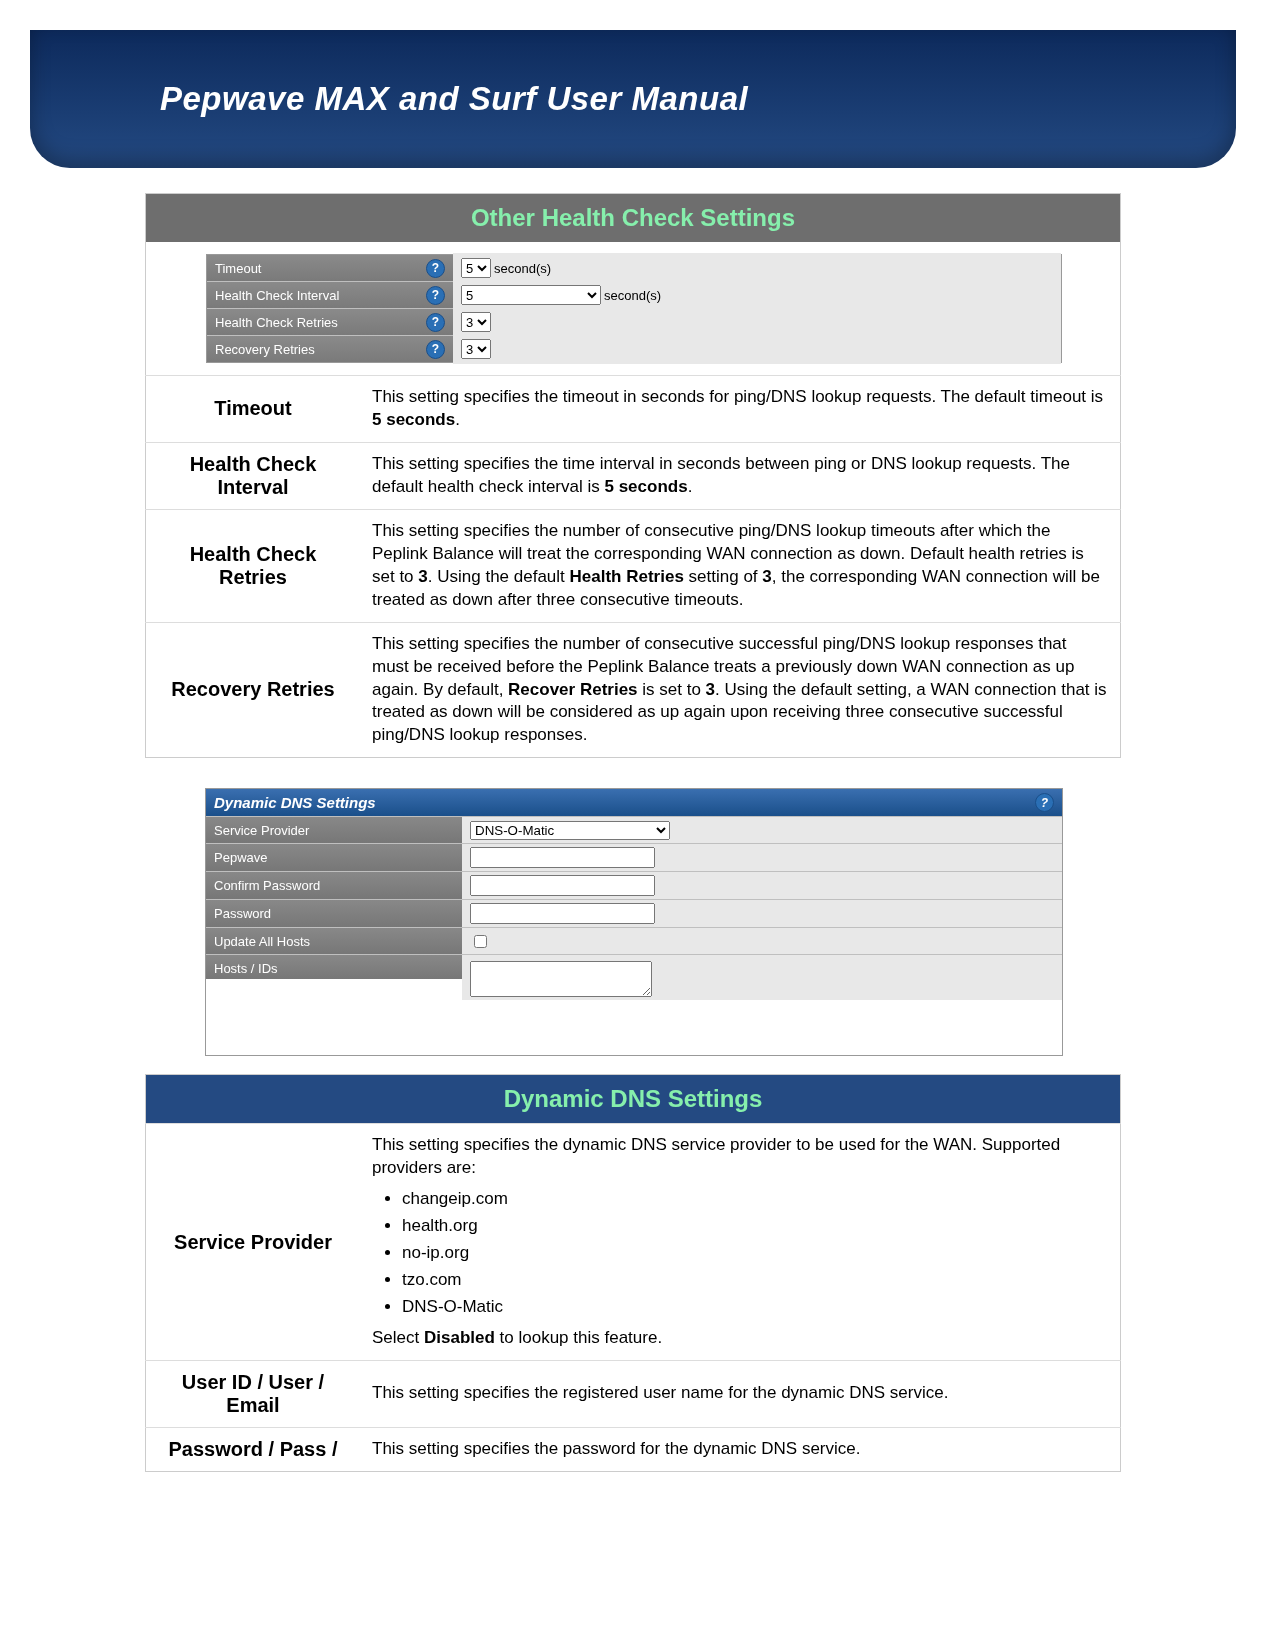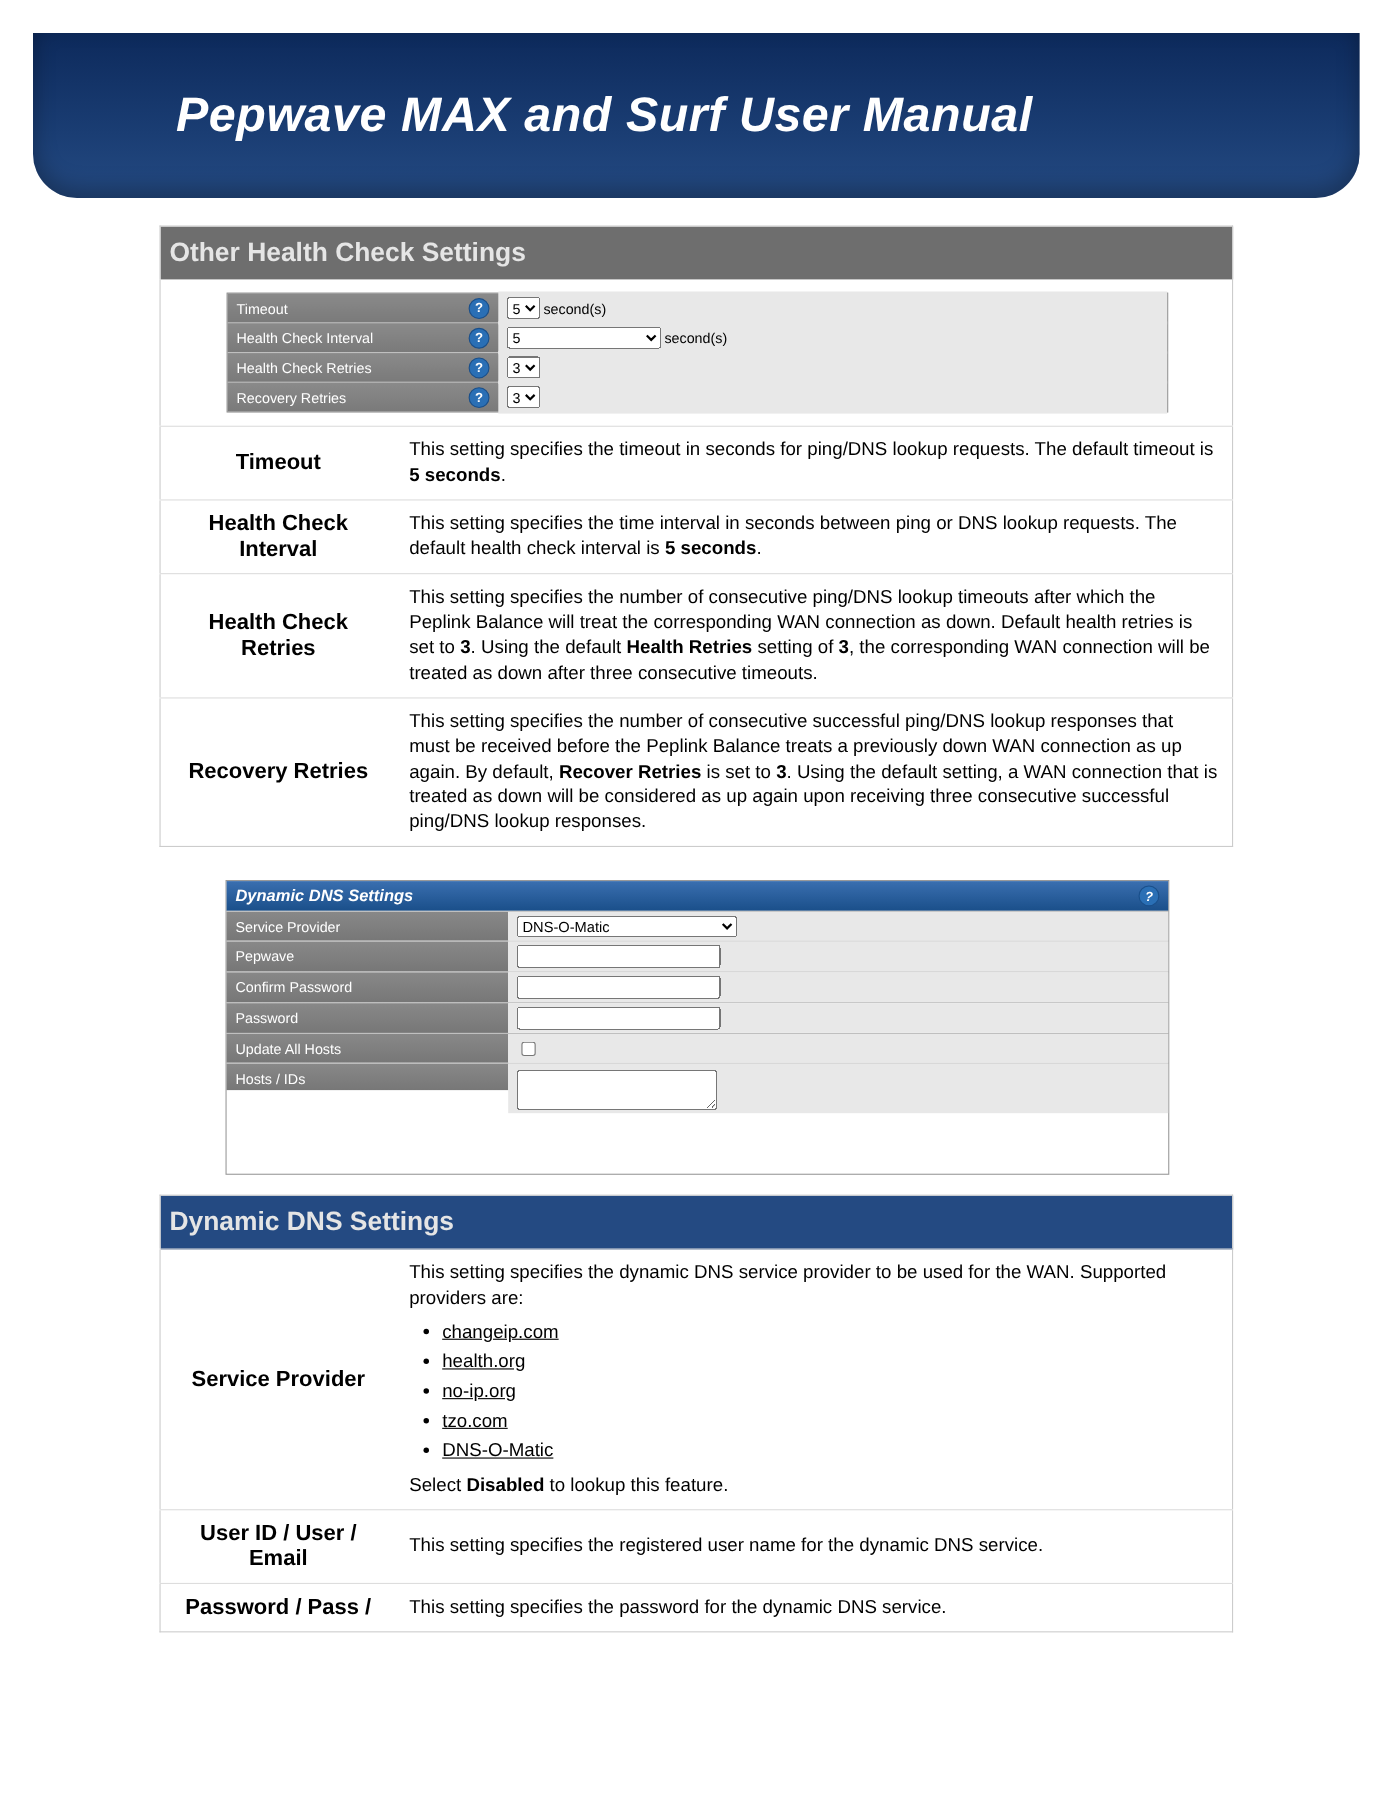--- a/index.html
+++ b/index.html
@@ -22,36 +22,37 @@
     padding: 50px 0 50px 130px;
     border-radius: 0 0 40px 40px;
     margin: 30px 30px 25px 30px;
     box-shadow: inset 0 -8px 20px rgba(0,0,0,0.3);
   }
   .header-band h1 {
     margin: 0;
     font-family: Verdana, Geneva, sans-serif;
     font-style: italic;
     font-weight: bold;
-    font-size: 44px;
+    font-size: 33px;
     letter-spacing: 0.5px;
   }
   .content {
     padding: 0 145px;
   }
   .section-table {
     width: 100%;
     border-collapse: collapse;
     border: 1px solid #ccc;
   }
   .section-title {
     background: #6e6e6e;
-    color: #e5e5e5;
+    color: #86efac;
     font-weight: bold;
     font-size: 24px;
+    text-align: center;
     padding: 10px 8px;
   }
   .section-title.blue {
     background: #244a82;
   }
   .image-cell {
     padding: 12px 60px;
     text-align: center;
   }
   .ui-panel {
@@ -168,21 +169,20 @@
   .desc-row .row-text {
     line-height: 1.35;
   }
   ul.bullets {
     margin: 8px 0 8px 30px;
     padding: 0;
   }
   ul.bullets li {
     margin: 4px 0;
     list-style: disc;
-    text-decoration: underline;
   }
   .wide-provider { width: 200px; }
 </style>
 </head>
 <body>
 
 <div class="page">
   <div class="header-band">
     <h1>Pepwave MAX and Surf User Manual</h1>
   </div>

